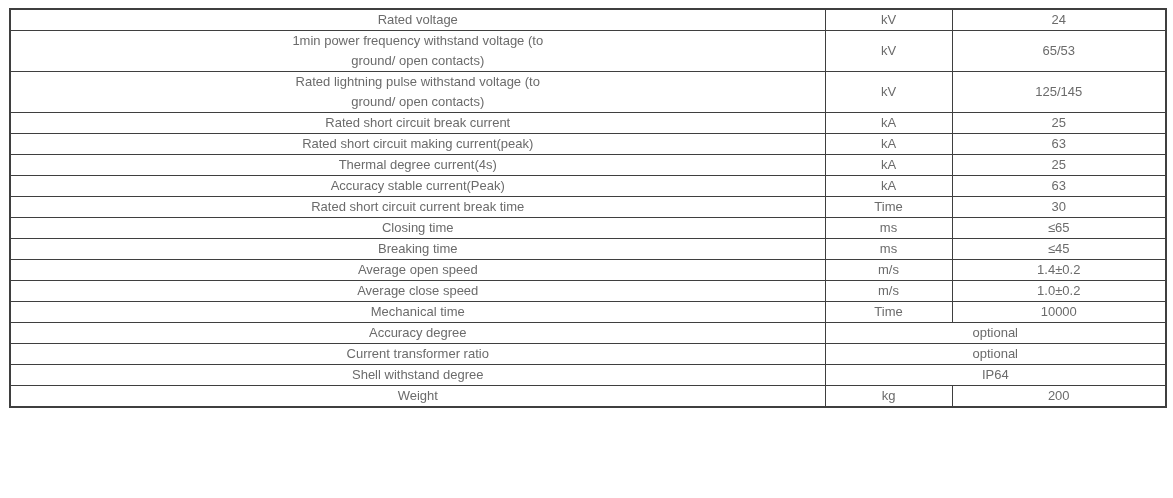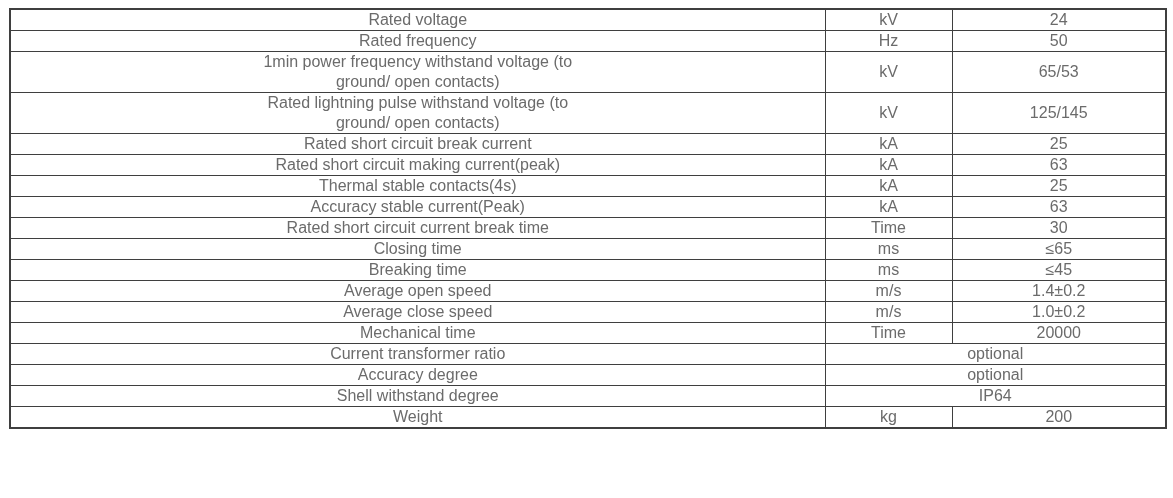--- a/index.html
+++ b/index.html
@@ -19,21 +19,21 @@
     border-collapse: collapse;
     table-layout: fixed;
     width: 1156px;
     border: 2px solid #3f3f3f;
   }
   table.spec-table td {
     border: 1px solid #3f3f3f;
     text-align: center;
     vertical-align: middle;
     color: #6b6b6b;
-    font-size: 16px;
+    font-size: 13px;
     line-height: 20px;
     height: 20px;
     padding: 0 4px;
     white-space: pre-line;
     overflow: hidden;
     box-sizing: border-box;
   }
   col.c-param { width: 815px; }
   col.c-unit  { width: 127px; }
   col.c-value { width: 214px; }
@@ -48,25 +48,20 @@
       <col class="c-unit">
       <col class="c-value">
     </colgroup>
     <tbody>
       <tr>
         <td>Rated voltage</td>
         <td>kV</td>
         <td>24</td>
       </tr>
       <tr>
-        <td>Rated frequency</td>
-        <td>Hz</td>
-        <td>50</td>
-      </tr>
-      <tr>
         <td>1min power frequency withstand voltage (to
 ground/ open contacts)</td>
         <td>kV</td>
         <td>65/53</td>
       </tr>
       <tr>
         <td>Rated lightning pulse withstand voltage (to
 ground/ open contacts)</td>
         <td>kV</td>
         <td>125/145</td>
@@ -75,21 +70,21 @@
         <td>Rated short circuit break current</td>
         <td>kA</td>
         <td>25</td>
       </tr>
       <tr>
         <td>Rated short circuit making current(peak)</td>
         <td>kA</td>
         <td>63</td>
       </tr>
       <tr>
-        <td>Thermal stable contacts(4s)</td>
+        <td>Thermal degree current(4s)</td>
         <td>kA</td>
         <td>25</td>
       </tr>
       <tr>
         <td>Accuracy stable current(Peak)</td>
         <td>kA</td>
         <td>63</td>
       </tr>
       <tr>
         <td>Rated short circuit current break time</td>
@@ -112,28 +107,28 @@
         <td>1.4±0.2</td>
       </tr>
       <tr>
         <td>Average close speed</td>
         <td>m/s</td>
         <td>1.0±0.2</td>
       </tr>
       <tr>
         <td>Mechanical time</td>
         <td>Time</td>
-        <td>20000</td>
+        <td>10000</td>
+      </tr>
+      <tr>
+        <td>Accuracy degree</td>
+        <td colspan="2">optional</td>
       </tr>
       <tr>
         <td>Current transformer ratio</td>
-        <td colspan="2">optional</td>
-      </tr>
-      <tr>
-        <td>Accuracy degree</td>
         <td colspan="2">optional</td>
       </tr>
       <tr>
         <td>Shell withstand degree</td>
         <td colspan="2">IP64</td>
       </tr>
       <tr>
         <td>Weight</td>
         <td>kg</td>
         <td>200</td>

